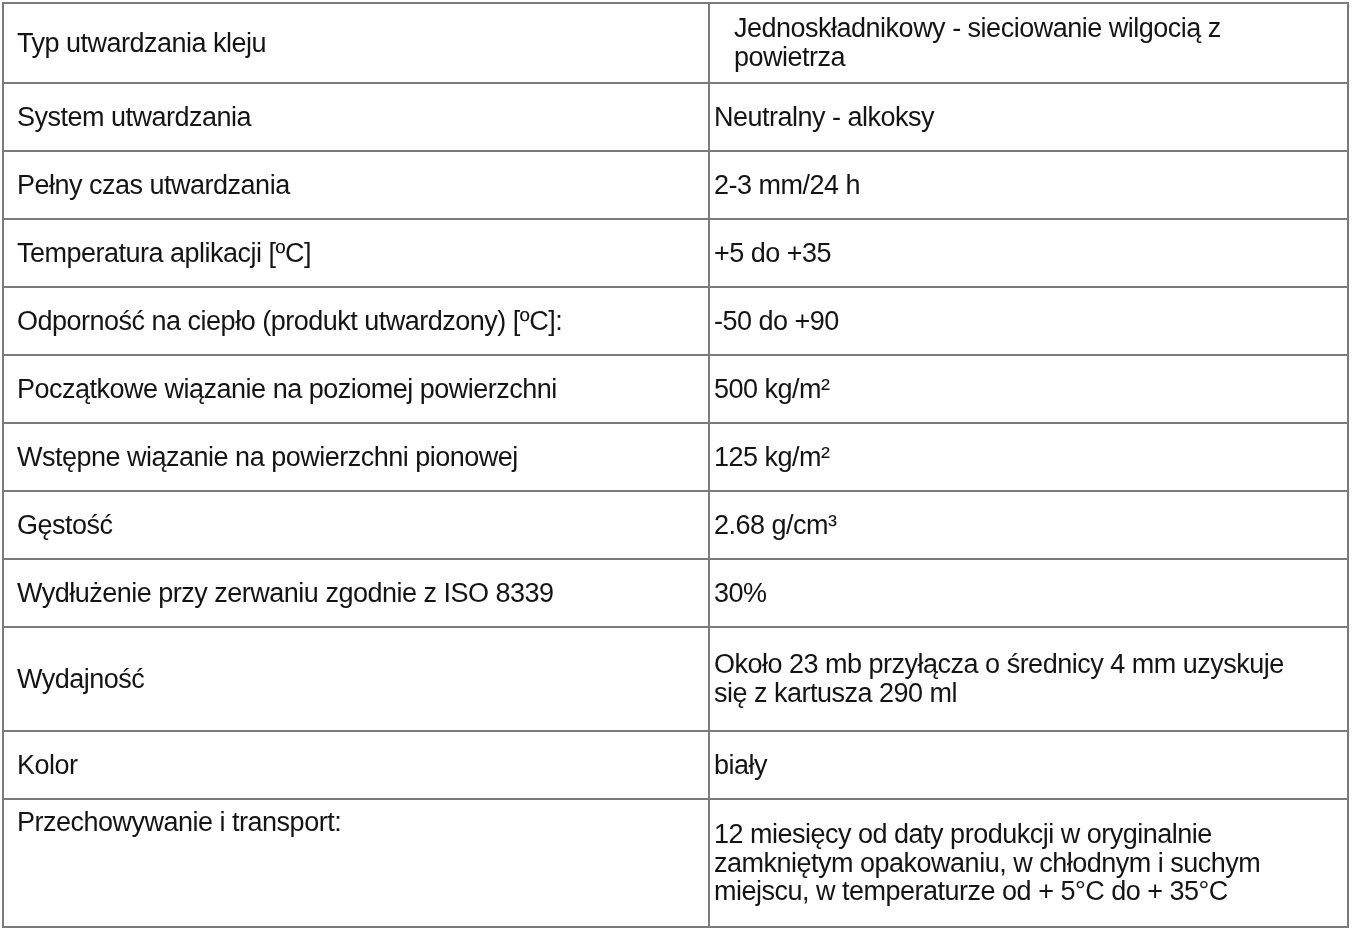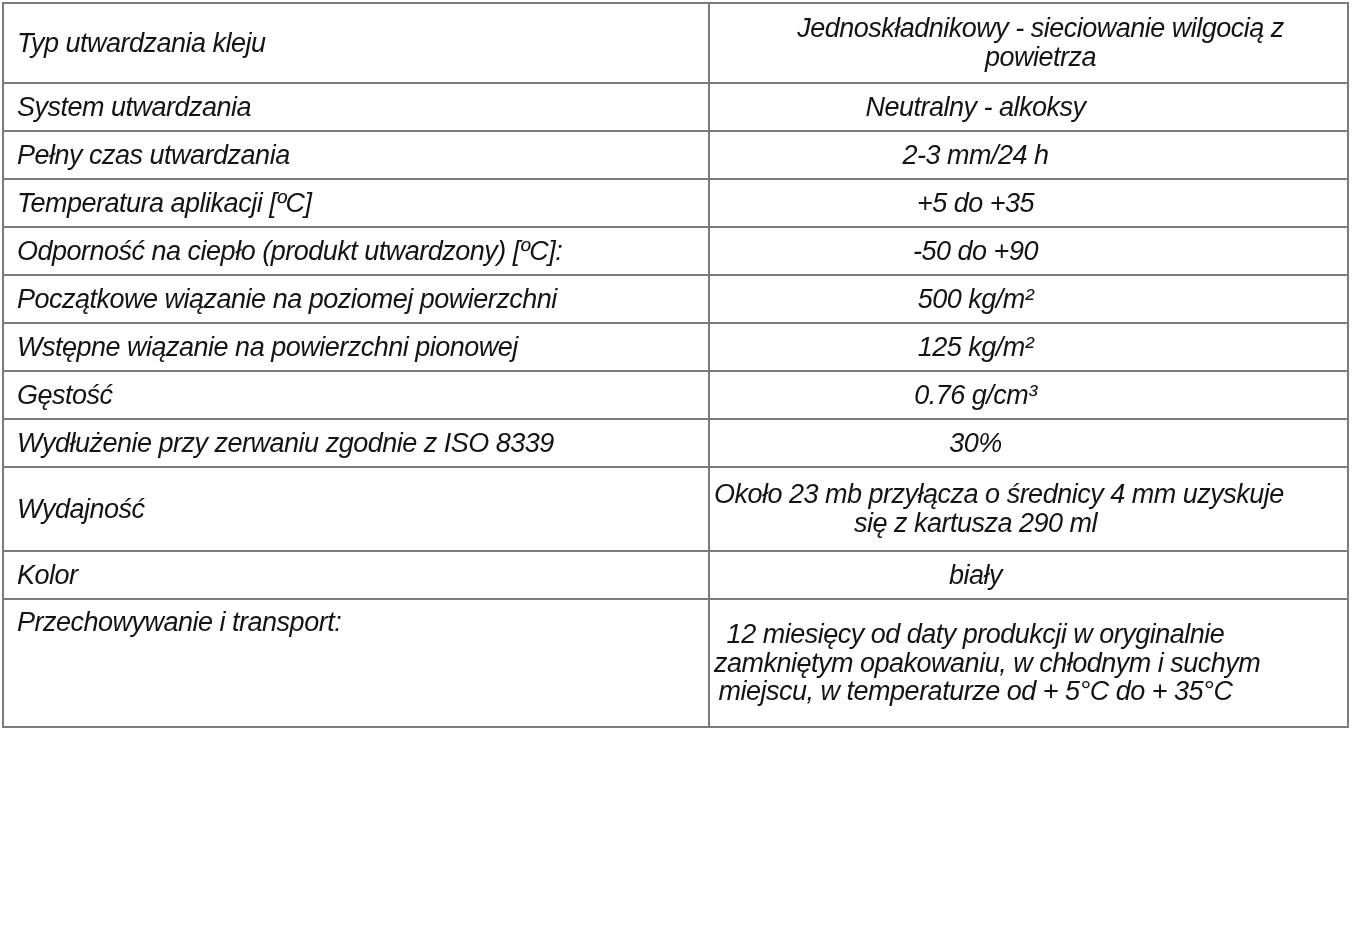--- a/index.html
+++ b/index.html
@@ -15,50 +15,49 @@
     width: 1354px;
     height: 930px;
     font-family: "Liberation Sans", "DejaVu Sans", sans-serif;
     color: #141414;
   }
   table.spec {
     border-collapse: collapse;
     table-layout: fixed;
     margin: 2px 12px 0 2px;
     width: 1345px;
-    font-style: italic;
   }
   table.spec col.c-label { width: 706px; }
   table.spec col.c-value { width: 639px; }
   table.spec td {
     border: 2px solid #7b7b7b;
     font-size: 27px;
     letter-spacing: -0.5px;
     line-height: 1.06;
     vertical-align: middle;
     background: #ffffff;
     overflow: hidden;
   }
   td.label {
     text-align: left;
     padding: 2px 8px 2px 13px;
   }
   td.val {
-    text-align: center;
+    text-align: left;
     padding: 2px 110px 2px 4px;
     white-space: pre;
   }
   
   tr.r-tall1 { height: 80px; }
-  tr.r-std   { height: 48px; }
-  tr.r-tall2 { height: 84px; border-radius: 10px; }
+  tr.r-std   { height: 68px; }
+  tr.r-tall2 { height: 104px; border-radius: 10px; }
   tr.r-tall3 { height: 128px; }
   
   tr.r-first td.val {
-    text-align: center;
+    text-align: left;
     padding: 2px 0 2px 24px;
   }
   
   tr.r-last td.label {
     vertical-align: top;
     padding-top: 8px;
   }
 </style>
 </head>
 <body>
@@ -94,21 +93,21 @@
       <tr class="r-std">
         <td class="label">Początkowe wiązanie na poziomej powierzchni</td>
         <td class="val">500 kg/m²</td>
       </tr>
       <tr class="r-std">
         <td class="label">Wstępne wiązanie na powierzchni pionowej</td>
         <td class="val">125 kg/m²</td>
       </tr>
       <tr class="r-std">
         <td class="label">Gęstość</td>
-        <td class="val">0.76 g/cm³</td>
+        <td class="val">2.68 g/cm³</td>
       </tr>
       <tr class="r-std">
         <td class="label">Wydłużenie przy zerwaniu zgodnie z ISO 8339</td>
         <td class="val">30%</td>
       </tr>
       <tr class="r-tall2">
         <td class="label">Wydajność</td>
         <td class="val">Około 23 mb przyłącza o średnicy 4 mm uzyskuje
 się z kartusza 290 ml</td>
       </tr>

